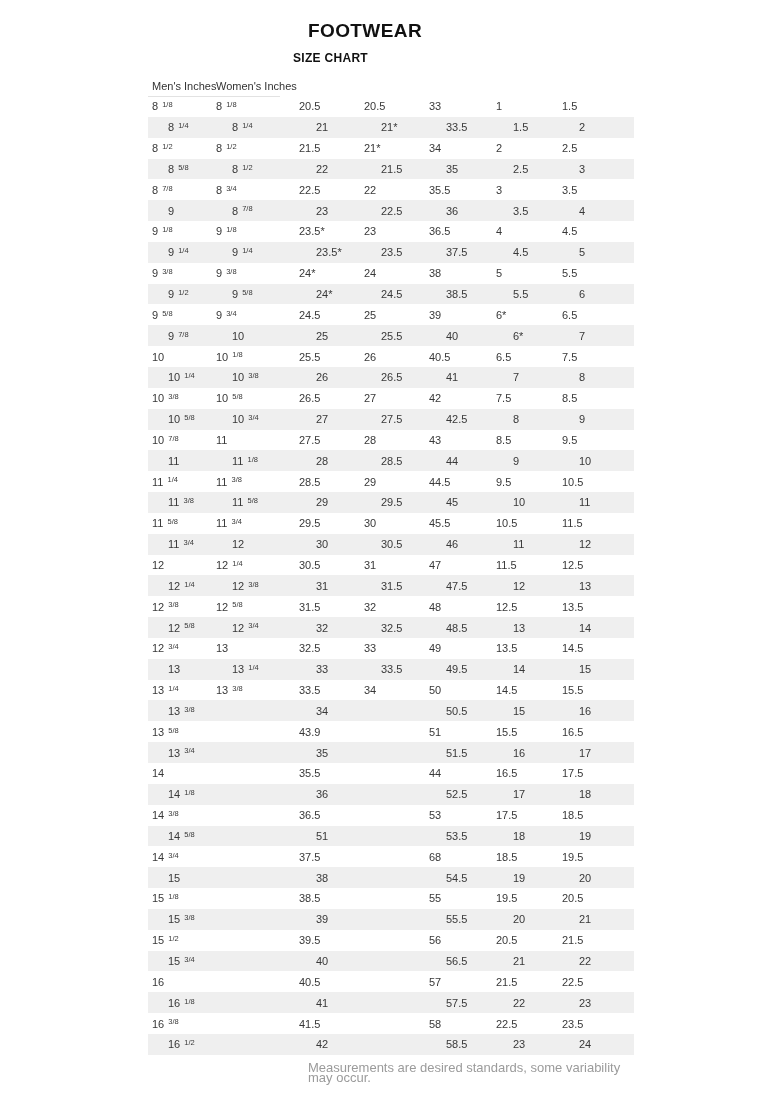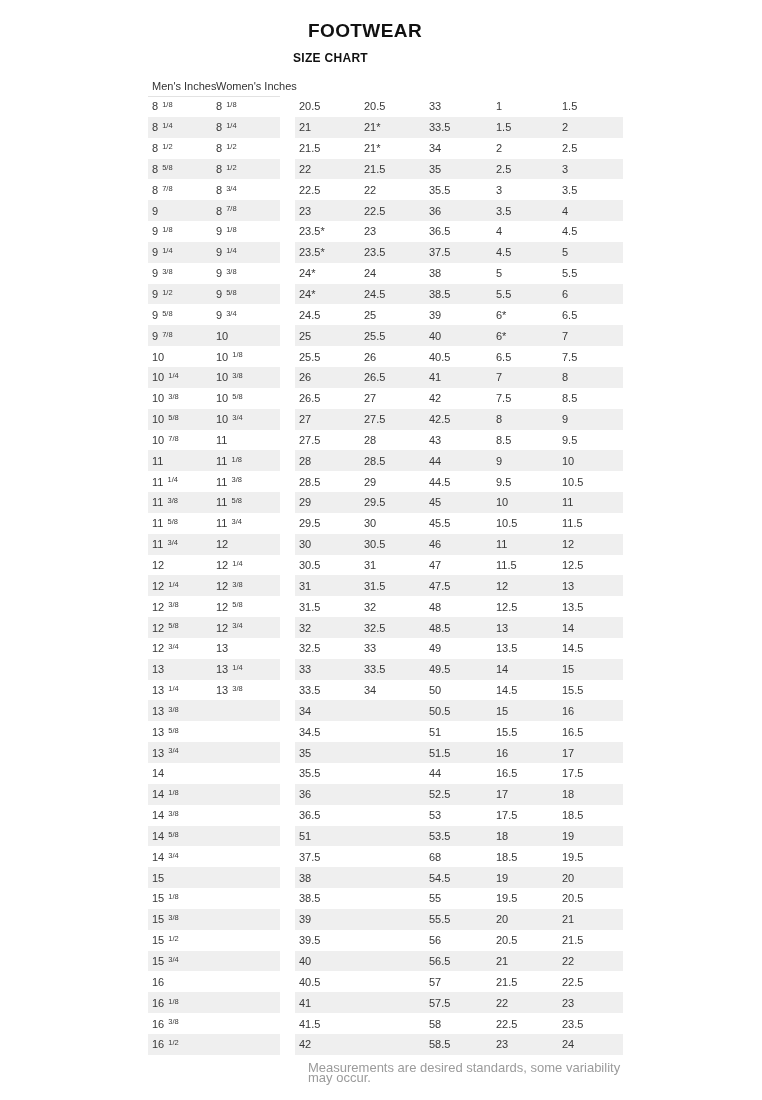--- a/index.html
+++ b/index.html
@@ -40,21 +40,21 @@
     top: 76px;
     left: 148px;
     width: 475px;
   }
   .row { display: flex; height: 20.85px; }
   .row.hrow { height: 20px; }
   .grp { display: flex; align-items: center; height: 100%; }
   .gl { width: 132px; }
   .gap { width: 15px; height: 100%; }
   .gr { width: 328px; }
-  .row.alt .grp { background: #efefef; }
+  .row.alt .grp { background: #efefef; padding-left: 16px; }
   .row.hrow .grp { border-bottom: 1px solid #e2e2e2; }
   .cell {
     flex: 0 0 auto;
     box-sizing: border-box;
     font-size: 11px;
     color: #383838;
     white-space: nowrap;
     overflow: visible;
   }
   .cell.hdr { color: #333333; }
@@ -515,21 +515,21 @@
           <span class="cell c6">16</span>
         </div>
       </div>
       <div class="row">
         <div class="grp gl">
           <span class="cell c0">13 <span class="frac">5/8</span></span>
           <span class="cell c1"></span>
         </div>
         <div class="gap"></div>
         <div class="grp gr">
-          <span class="cell c2">34.5</span>
+          <span class="cell c2">43.9</span>
           <span class="cell c3"></span>
           <span class="cell c4">51</span>
           <span class="cell c5">15.5</span>
           <span class="cell c6">16.5</span>
         </div>
       </div>
       <div class="row alt">
         <div class="grp gl">
           <span class="cell c0">13 <span class="frac">3/4</span></span>
           <span class="cell c1"></span>

